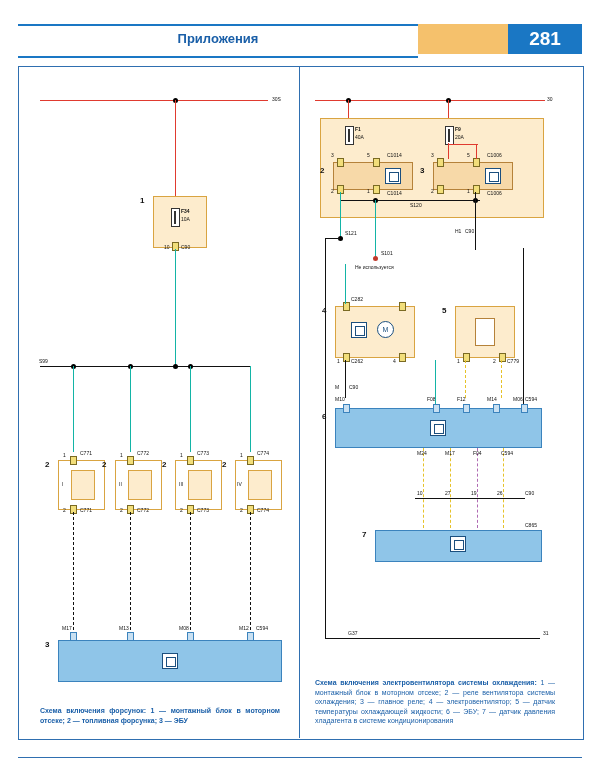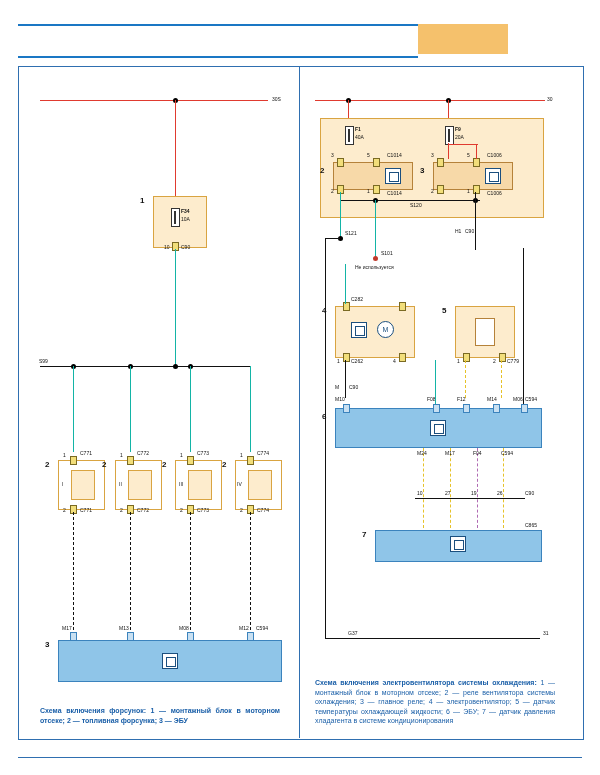--- a/index.html
+++ b/index.html
@@ -76,21 +76,23 @@
   
   .botbar{position:absolute;left:18px;top:757px;width:564px;height:0;border-top:1px solid #2f6fb0;}
 </style>
 </head>
 <body>
 
 <div class="page">
 
   <div class="header">
     <div class="hdr-line"></div>
+    <div class="hdr-title">Приложения</div>
     <div class="hdr-band"></div>
+    <div class="hdr-num">281</div>
   </div>
 
   <div class="frame"></div>
   <div class="divider"></div>
 
   <div class="panel lpanel">
 
     <div class="w hline" style="left:0;top:22px;width:228px;border-color:#e03a2f;"></div>
     <div class="lbl" style="left:232px;top:18px;">30S</div>
     <div class="dot" style="left:133px;top:20px;"></div>

